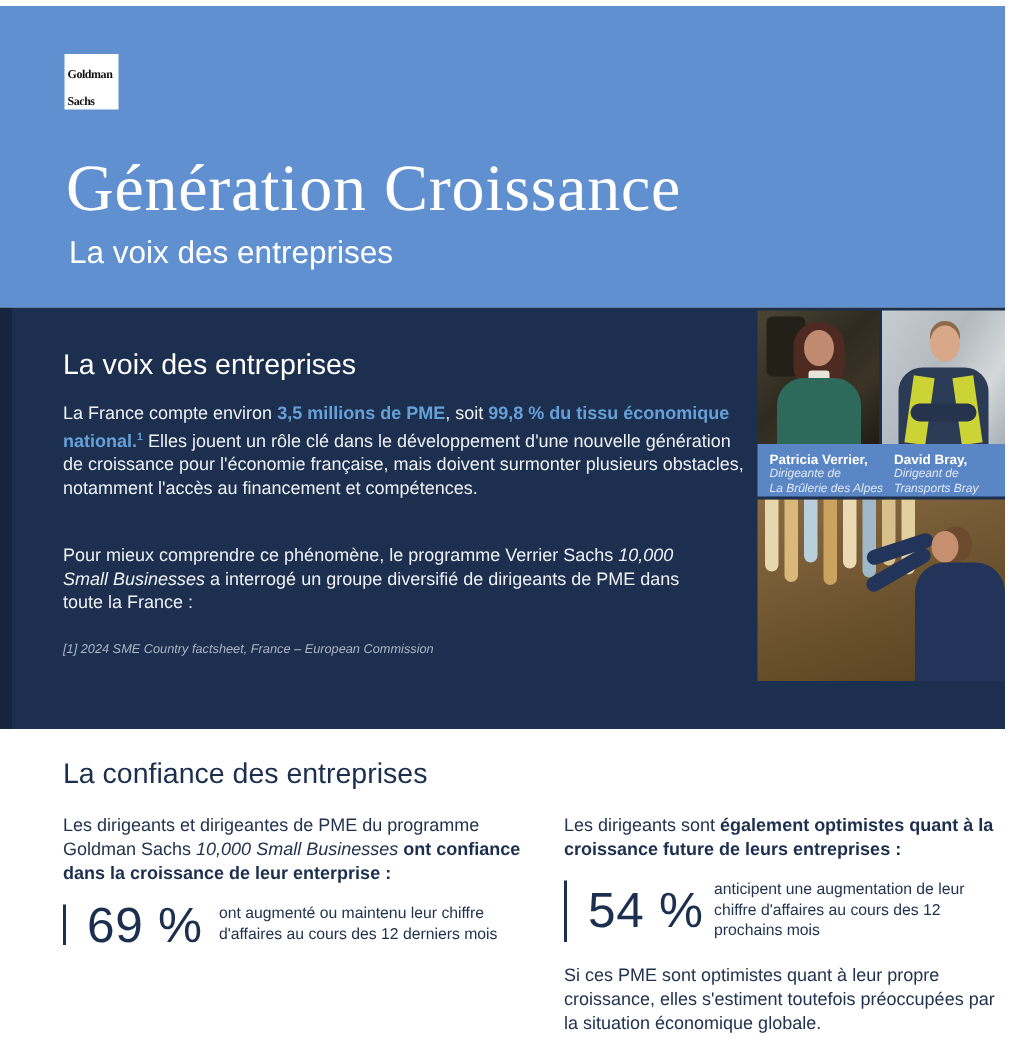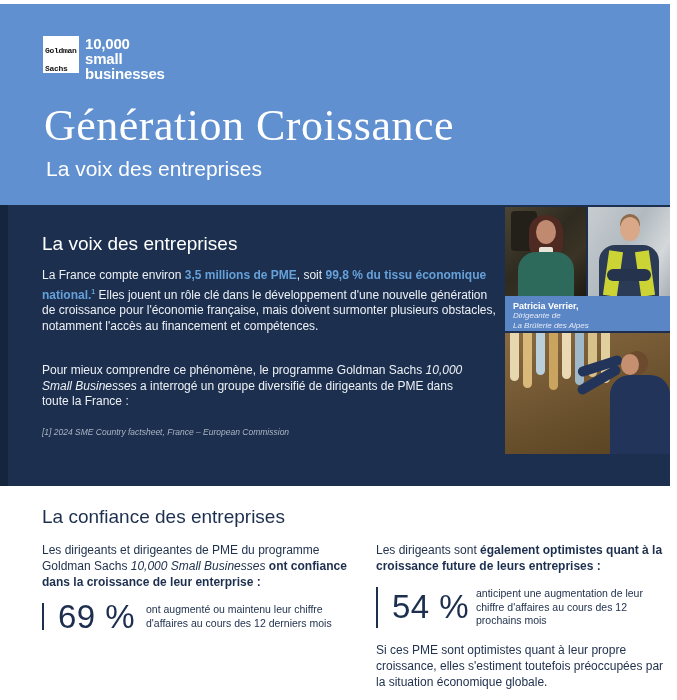--- a/index.html
+++ b/index.html
@@ -4,21 +4,21 @@
 <style>
   * { margin:0; padding:0; box-sizing:border-box; }
   html,body { background:#ffffff; }
   body { font-family:"Liberation Sans", sans-serif; }
   .page { position:relative; width:677px; height:700px; background:#ffffff; overflow:hidden; }
 
   
   .band { position:absolute; left:0; top:4px; width:670px; height:201px; background:#6090cf; }
   .logo-row { position:absolute; left:43px; top:32px; display:flex; }
   .gs-box { width:36px; height:37px; background:#ffffff; padding:3px 2px; }
-  .gs-box .gs-line { font-family:Liberation Mono, monospace; font-weight:700; font-size:8px; line-height:8px; color:#111111; letter-spacing:-0.3px; }
+  .gs-box .gs-line { font-family:Liberation Serif, serif; font-weight:700; font-size:8px; line-height:8px; color:#111111; letter-spacing:-0.3px; }
   .program { margin-left:6px; color:#ffffff; font-weight:700; font-size:15px; line-height:15px; letter-spacing:-0.2px; }
   .title { position:absolute; left:44px; top:96px; font-family:"Liberation Serif", serif; font-weight:400; font-size:44px; color:#ffffff; letter-spacing:0.5px; white-space:nowrap; }
   .subtitle { position:absolute; left:46px; top:153px; font-size:21px; color:#ffffff; font-weight:400; }
 
   
   .navy { position:absolute; left:0; top:205px; width:670px; height:281px;
           background:linear-gradient(to right,#16253e 0,#16253e 8px,#1c2f4e 8px); }
   .navy h2 { position:absolute; left:42px; top:28px; font-size:19px; font-weight:400; color:#ffffff; }
   .navy .p1 { position:absolute; left:42px; top:63px; width:455px; font-size:12px; line-height:15.5px; color:#edf0f5; }
   .navy .p2 { position:absolute; left:42px; top:158px; width:440px; font-size:12px; line-height:15.5px; color:#edf0f5; }
@@ -93,34 +93,29 @@
 <body>
 
 <div class="page">
 
   <div class="band">
     <div class="logo-row">
       <div class="gs-box">
         <span class="gs-line">Goldman</span>
         <span class="gs-line">Sachs</span>
       </div>
-      <div class="program">
-        <div>10,000</div>
-        <div>small</div>
-        <div>businesses</div>
-      </div>
     </div>
     <div class="title">Génération Croissance</div>
     <div class="subtitle">La voix des entreprises</div>
   </div>
 
   <div class="navy">
     <h2>La voix des entreprises</h2>
     <p class="p1"><span>La France compte environ </span><span class="hl">3,5 millions de PME</span><span>, soit </span><span class="hl"><span>99,8 % du tissu économique national.</span><sup>1</sup></span><span> Elles jouent un rôle clé dans le développement d'une nouvelle génération de croissance pour l'économie française, mais doivent surmonter plusieurs obstacles, notamment l'accès au financement et compétences.</span></p>
-    <p class="p2"><span>Pour mieux comprendre ce phénomène, le programme Goldman Sachs </span><span class="it">10,000 Small Businesses</span><span> a interrogé un groupe diversifié de dirigeants de PME dans toute la France :</span></p>
+    <p class="p2"><span>Pour mieux comprendre ce phénomène, le programme Verrier Sachs </span><span class="it">10,000 Small Businesses</span><span> a interrogé un groupe diversifié de dirigeants de PME dans toute la France :</span></p>
     <p class="footnote">[1] 2024 SME Country factsheet, France – European Commission</p>
   </div>
 
   <div class="photo-block">
     <div class="photo-row">
       <div class="photo ph-patricia">
         <div class="machinery"></div>
         <div class="hair"></div>
         <div class="face"></div>
         <div class="collar"></div>
@@ -133,20 +128,25 @@
         <div class="vest-l"></div>
         <div class="vest-r"></div>
         <div class="arms"></div>
       </div>
     </div>
     <div class="caption-bar cap-two">
       <div class="cap-col1">
         <span class="cap-name">Patricia Verrier,</span>
         <span class="cap-role">Dirigeante de</span>
         <span class="cap-role">La Brûlerie des Alpes</span>
+      </div>
+      <div class="cap-col2">
+        <span class="cap-name">David Bray,</span>
+        <span class="cap-role">Dirigeant de</span>
+        <span class="cap-role">Transports Bray</span>
       </div>
     </div>
     <div class="photo ph-anne">
       <div class="tassels">
         <div class="tassel"></div>
           <div class="tassel"></div>
           <div class="tassel"></div>
           <div class="tassel"></div>
           <div class="tassel"></div>
           <div class="tassel"></div>

